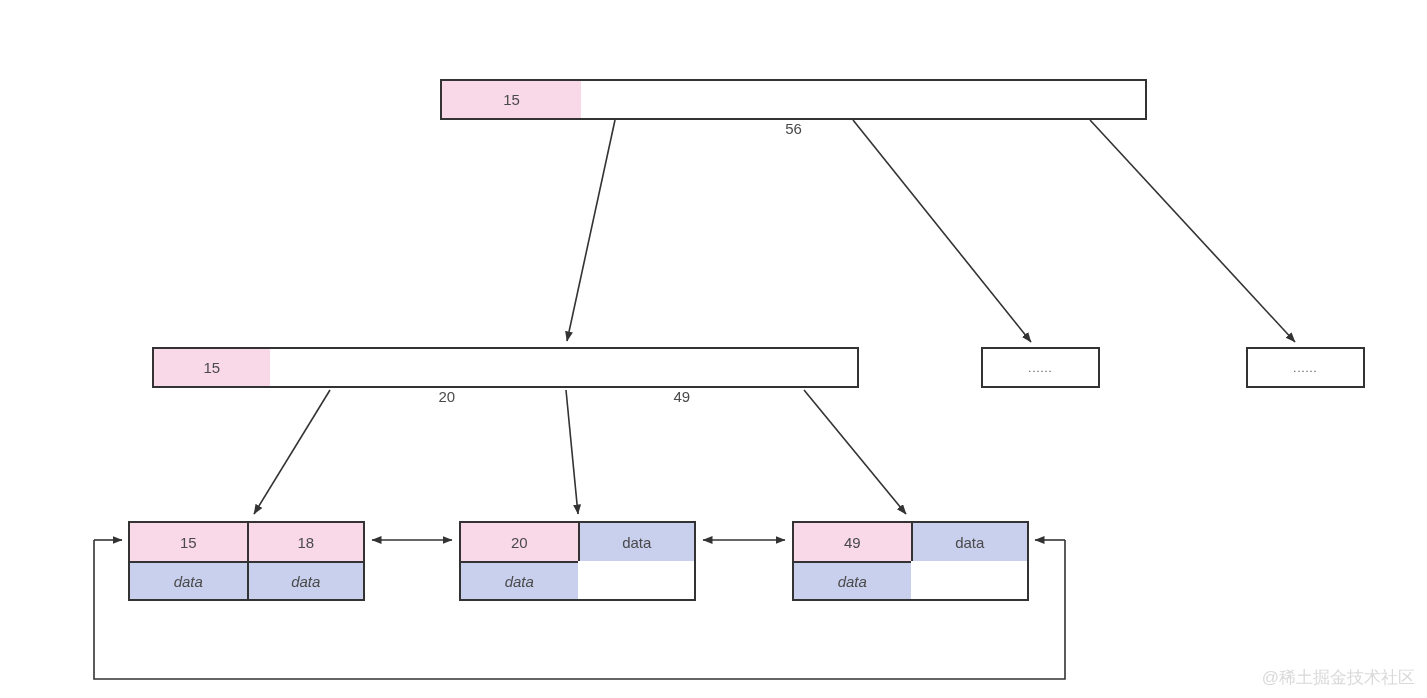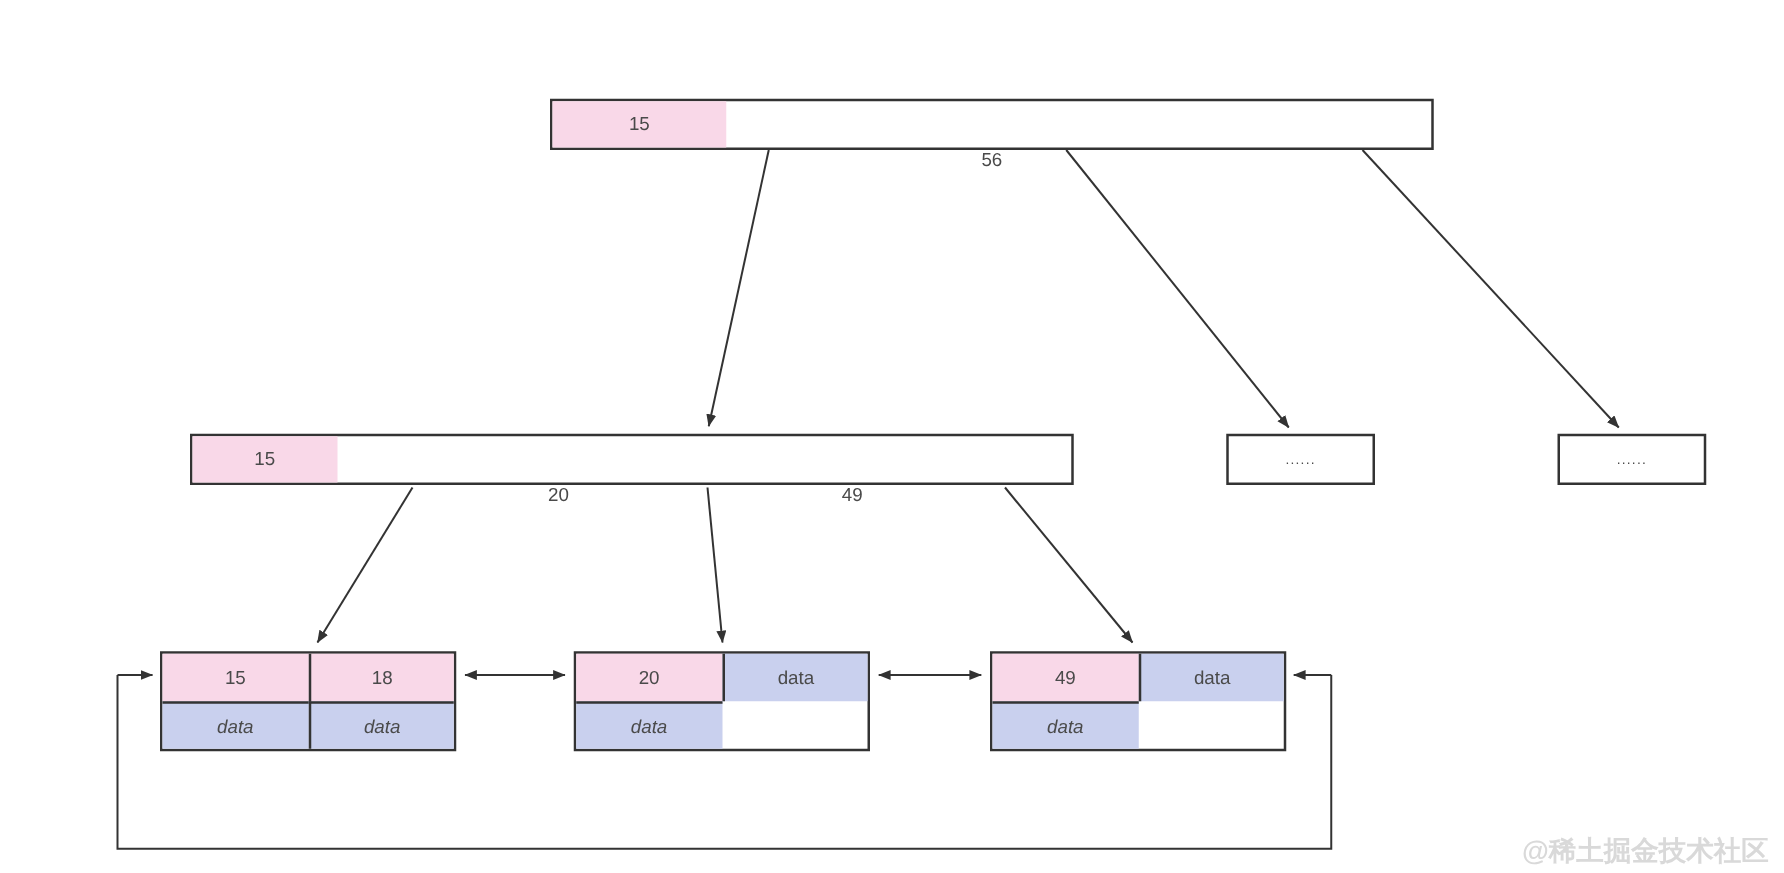--- a/index.html
+++ b/index.html
@@ -80,24 +80,23 @@
     box-sizing:border-box;
   }
   .leaf .cell:nth-child(even){border-left:2px solid var(--border);}
   .leaf .cell:nth-child(n+3){border-top:2px solid var(--border);font-style:italic;}
   .leaf .cell.key{background:var(--key-fill);}
   .leaf .cell.datac{background:var(--data-fill);}
   .watermark{
     position:absolute;
     top:666px;
     right:12px;
-    font-size:22px;
+    font-size:17px;
     color:var(--watermark);
     white-space:nowrap;
-    font-weight:bold;
   }
 </style>
 </head>
 <body>
 
 <div class="canvas">
 
   <svg class="arrows" viewBox="0 0 1427 698" xmlns="http://www.w3.org/2000/svg">
     <defs>
       <marker id="ah" markerWidth="11" markerHeight="9" refX="9.5" refY="4" orient="auto-start-reverse" markerUnits="userSpaceOnUse">

